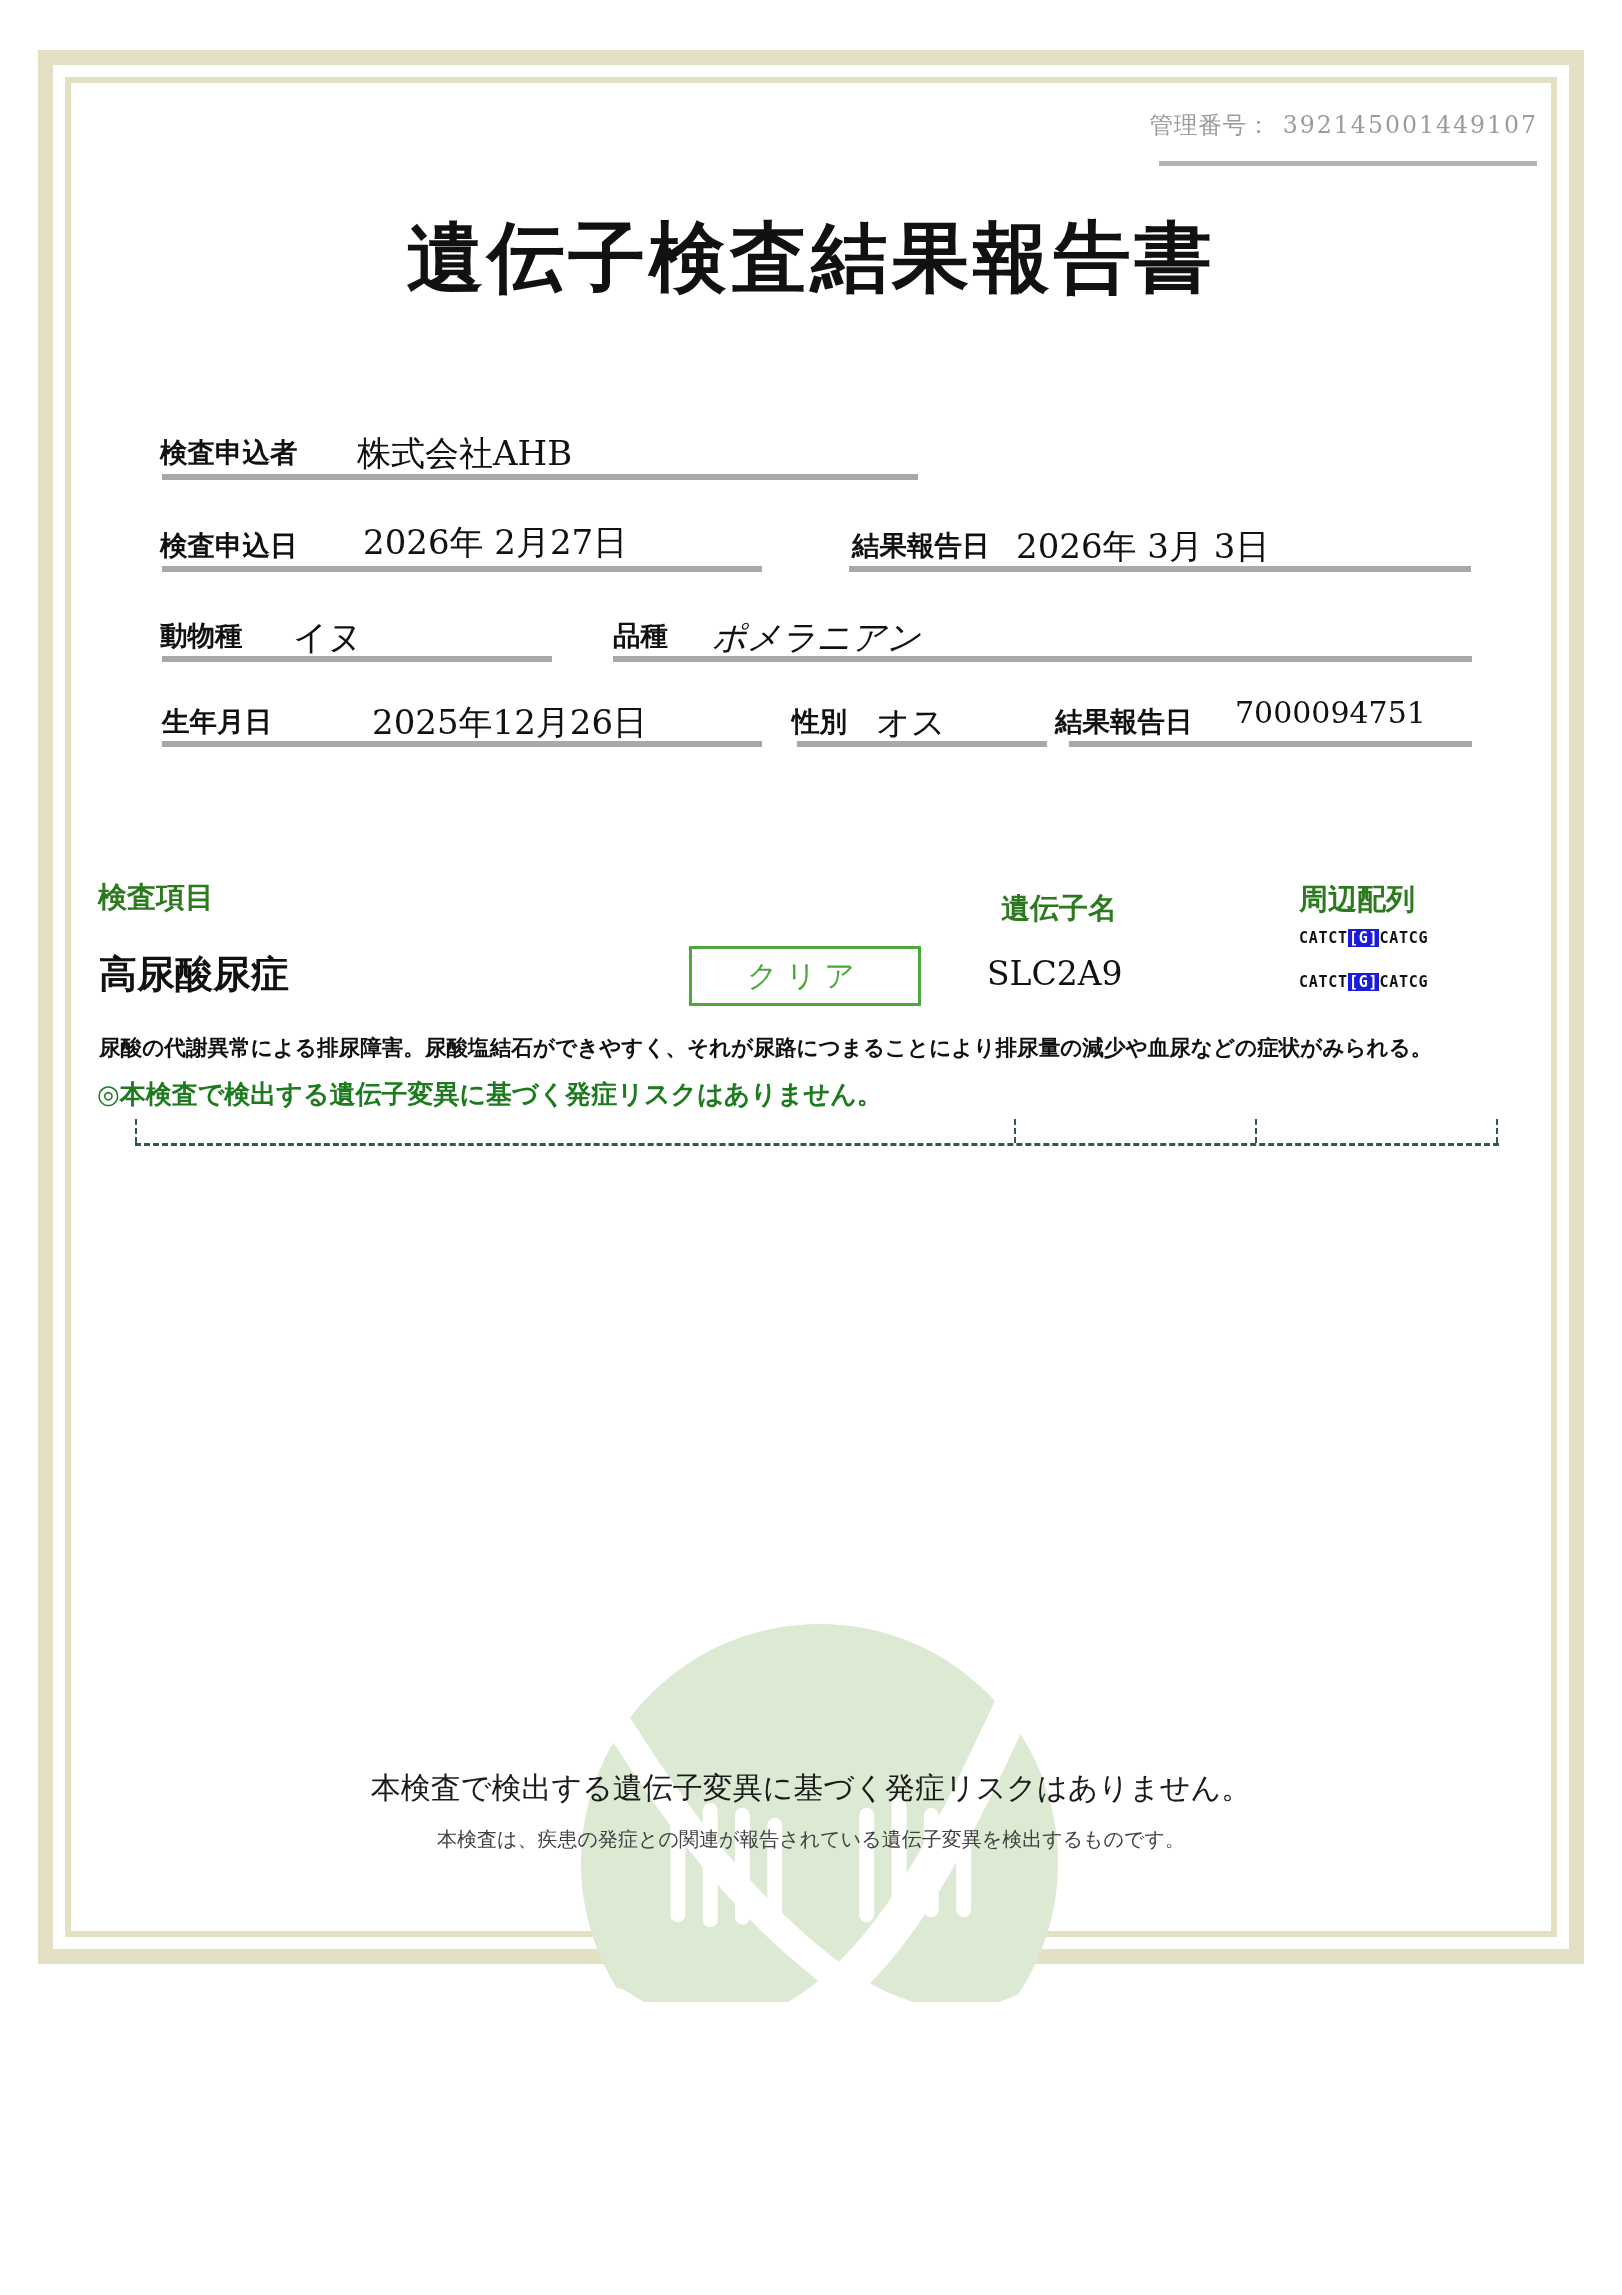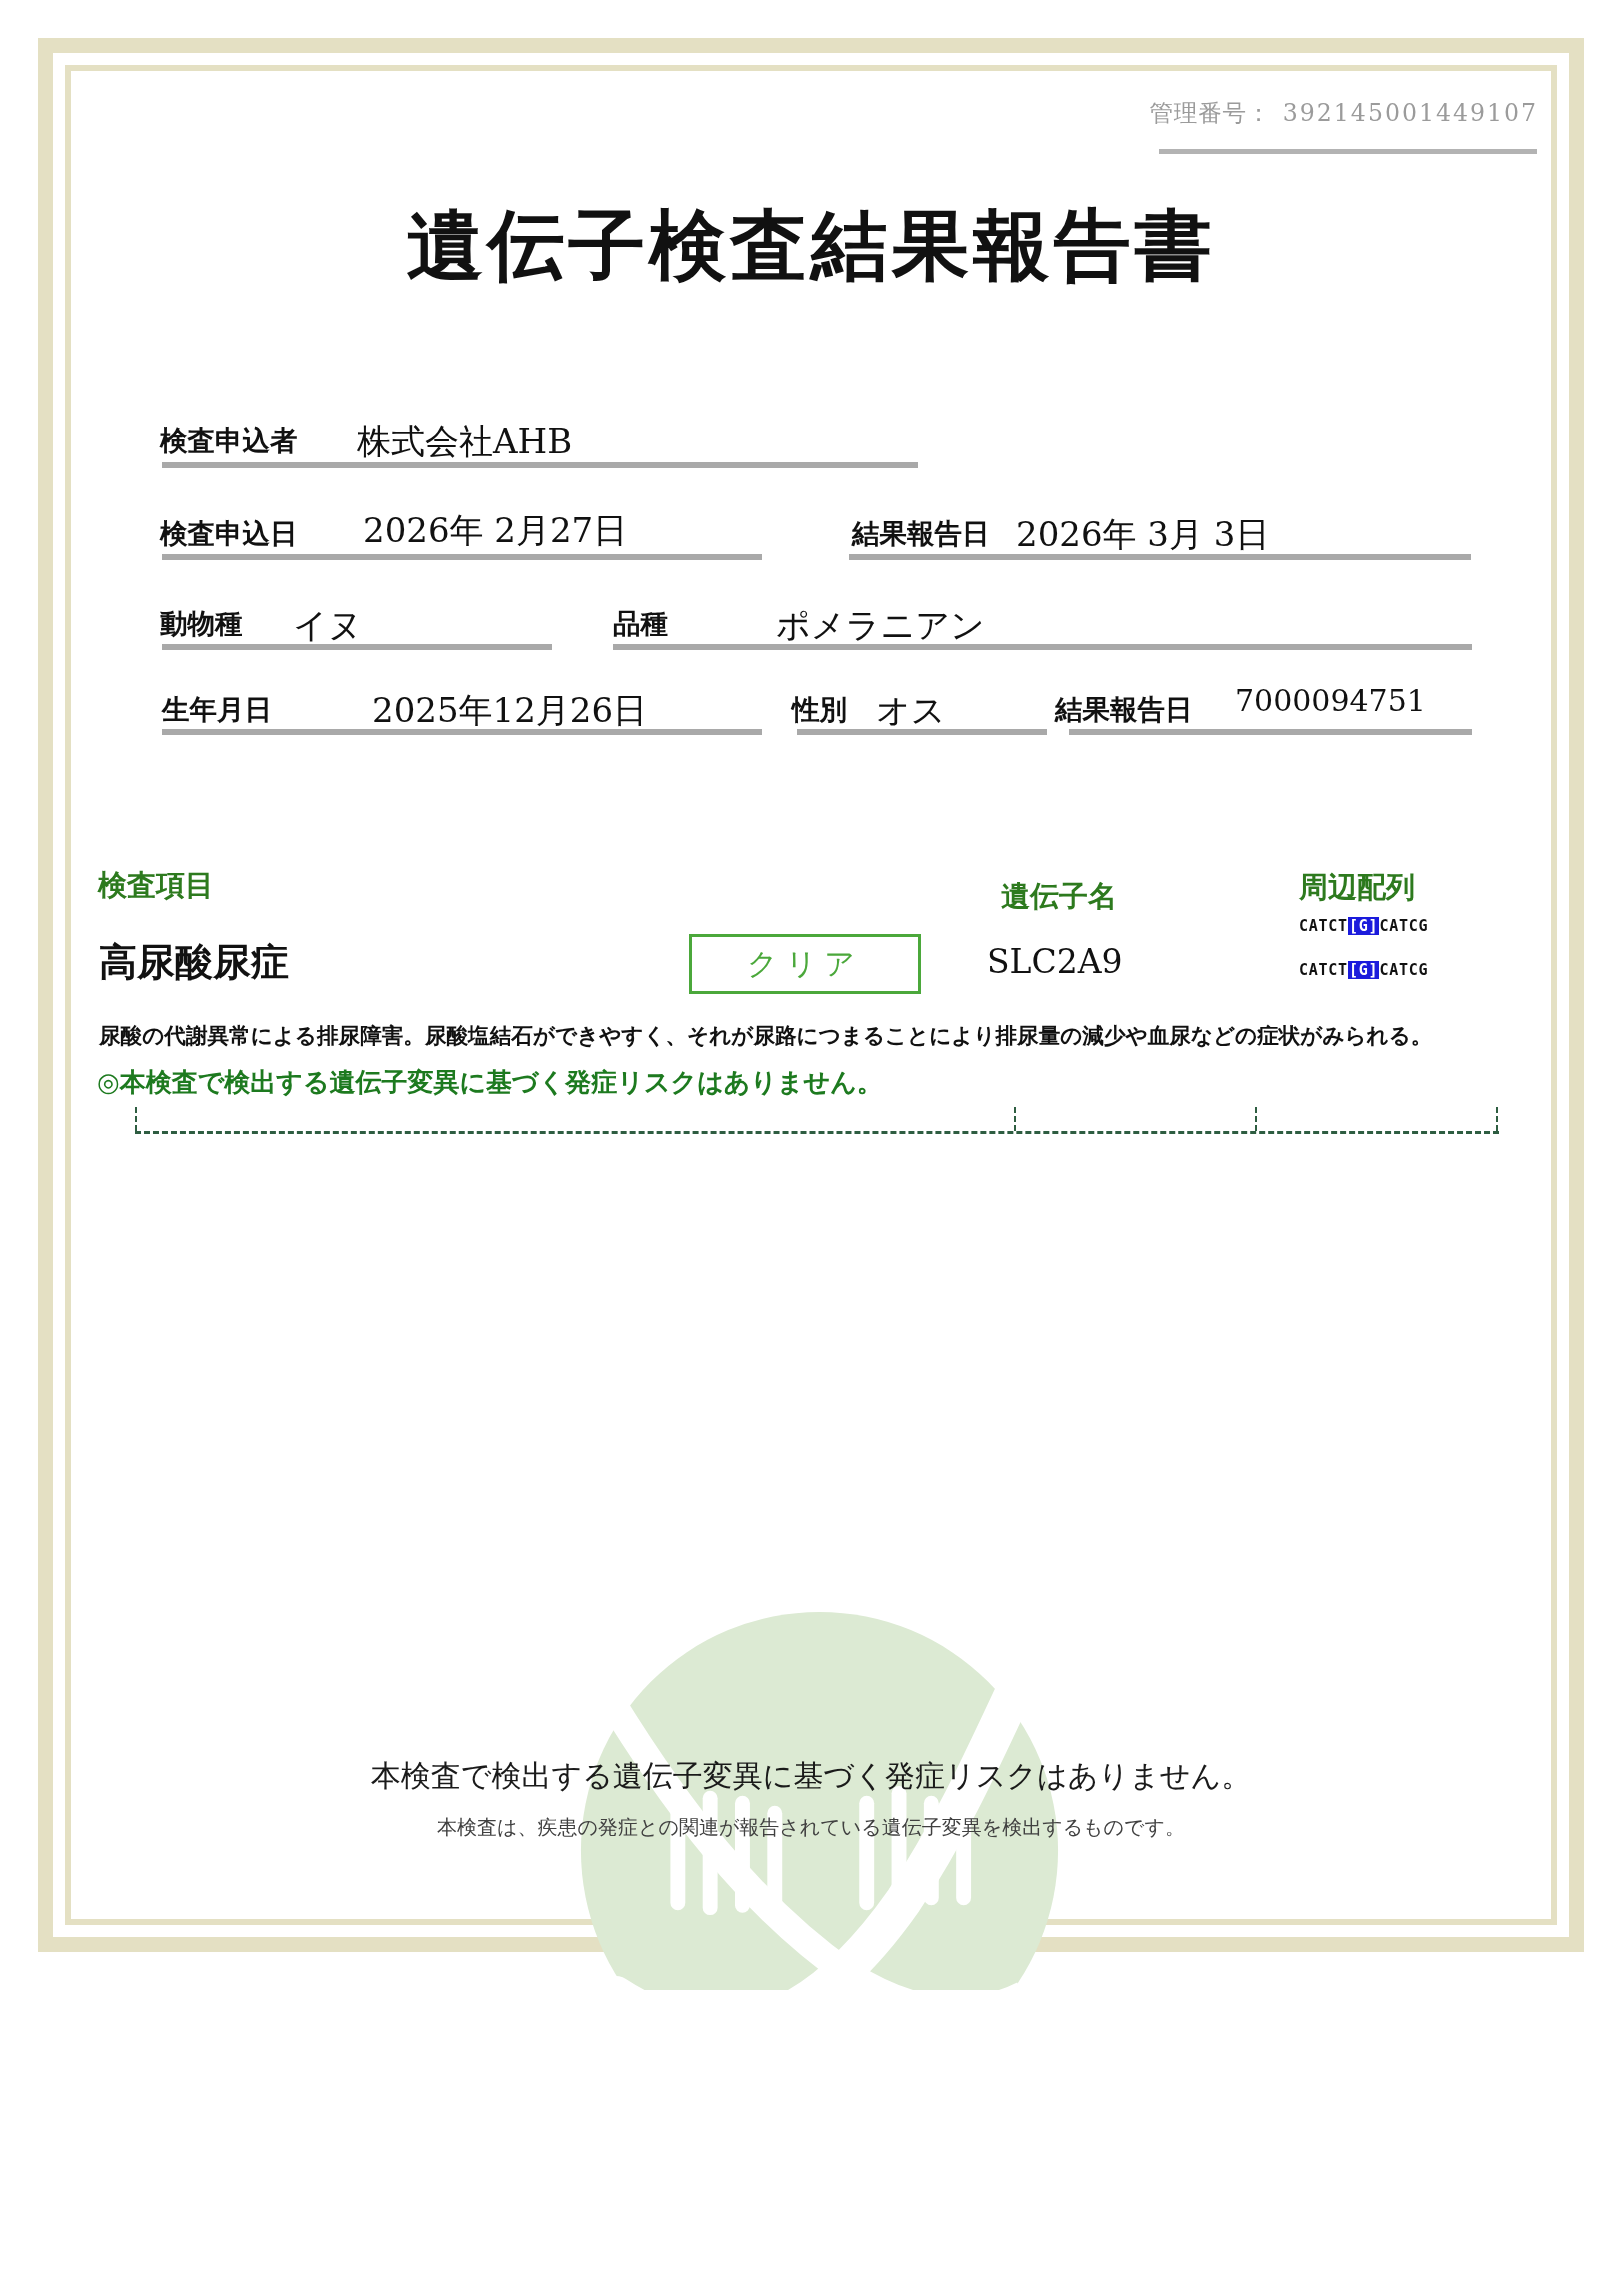--- a/index.html
+++ b/index.html
@@ -1,17 +1,17 @@
 <!DOCTYPE html>
 <html style="font-size:10.5px"><head>
 <meta charset="utf-8">
 <style>
   html,body{margin:0;padding:0;background:#ffffff;}
   .page{position:relative;width:1622px;height:1990px;background:#ffffff;overflow:hidden;
-        font-family:"DejaVu Serif","Liberation Serif",serif;color:#111;}
+        font-family:"DejaVu Serif","Liberation Serif",serif;color:#111;margin-top:12px;}
   
   .frame-thick{position:absolute;inset:38px;border:15px solid #e4e0c3;pointer-events:none;}
   .frame-thin{position:absolute;inset:65px;border:6.5px solid #e4e0c3;pointer-events:none;}
   .abs{position:absolute;}
   .sans{font-family:"DejaVu Sans","Liberation Sans",sans-serif;}
   .mono{font-family:"DejaVu Sans Mono","Liberation Mono",monospace;}
   
   .mgmt{top:97px;right:84px;font-size:23.6px;color:#9b9b9b;letter-spacing:0.7px;white-space:nowrap;}
   .mgmt .num{letter-spacing:2px;margin-left:11.8px;}
   .mgmt-line{left:1159px;top:149px;width:378px;height:5.2px;background:#b3b3b3;}
@@ -90,21 +90,21 @@
   <div class="abs fvalue" style="left:363px;top:508px;">2026年 2月27日</div>
   <div class="abs uline" style="left:162px;top:554px;width:600px;"></div>
   <div class="abs flabel" style="left:852px;top:516px;">結果報告日</div>
   <div class="abs fvalue" style="left:1016px;top:512px;">2026年 3月 3日</div>
   <div class="abs uline" style="left:849px;top:554px;width:622px;"></div>
 
   <div class="abs flabel" style="left:160px;top:606px;">動物種</div>
   <div class="abs fvalue" style="left:293px;top:603px;">イヌ</div>
   <div class="abs uline" style="left:162px;top:644px;width:390px;"></div>
   <div class="abs flabel" style="left:613px;top:606px;">品種</div>
-  <div class="abs fvalue" style="left:776px;top:603px;">ポメラニアン</div>
+  <div class="abs fvalue" style="left:712px;top:603px;font-style:italic;">ポメラニアン</div>
   <div class="abs uline" style="left:613px;top:644px;width:859px;"></div>
 
   <div class="abs flabel" style="left:162px;top:692px;">生年月日</div>
   <div class="abs fvalue" style="left:372px;top:688px;">2025年12月26日</div>
   <div class="abs uline" style="left:162px;top:729px;width:600px;"></div>
   <div class="abs flabel" style="left:792px;top:692px;">性別</div>
   <div class="abs fvalue" style="left:876px;top:688px;">オス</div>
   <div class="abs uline" style="left:797px;top:729px;width:250px;"></div>
   <div class="abs flabel" style="left:1055px;top:692px;">結果報告日</div>
   <div class="abs fvalue" style="left:1235px;top:683px;font-size:30px;">7000094751</div>

